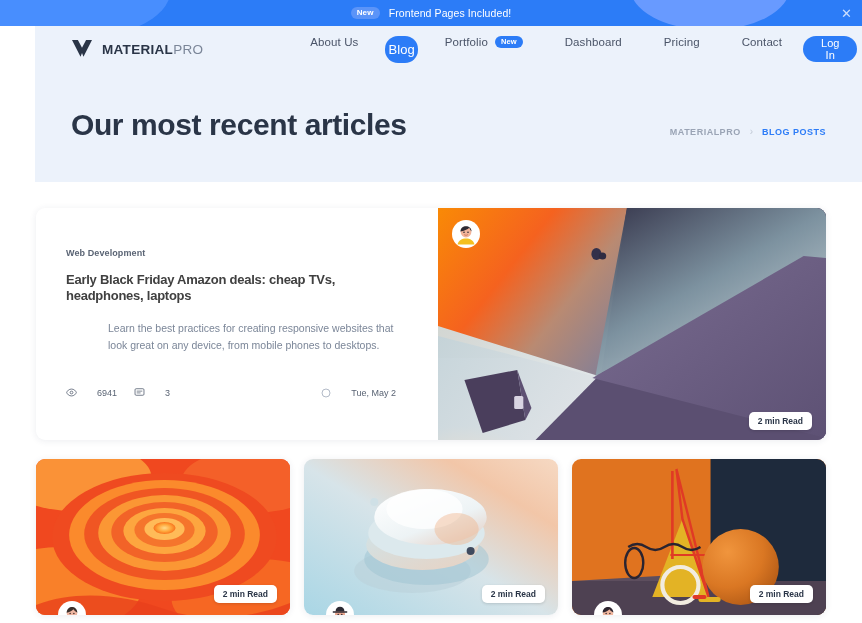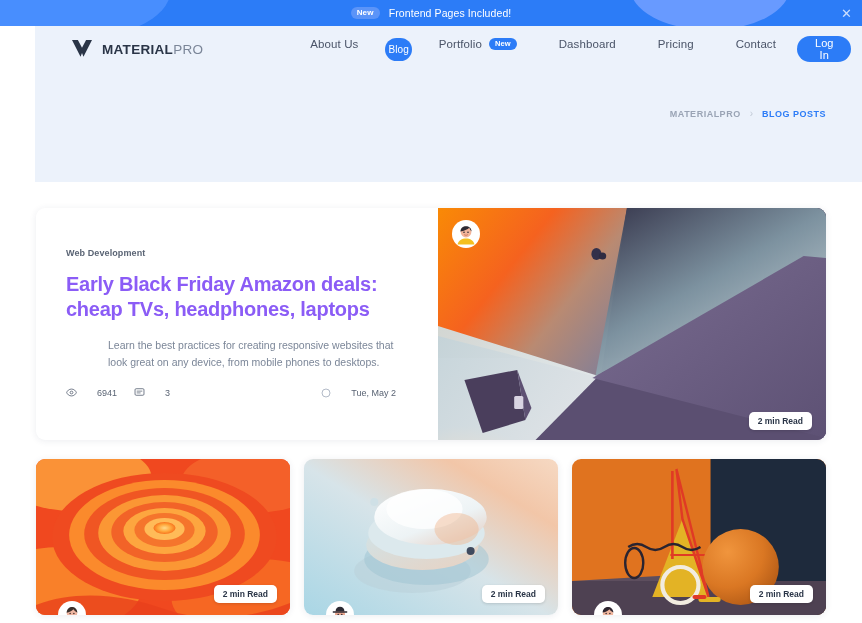--- a/index.html
+++ b/index.html
@@ -120,21 +120,21 @@
     cursor: pointer;
     white-space: nowrap;
     letter-spacing: .1px;
   }
   .nav-link.pill {
     background: #2c7cf7;
     color: #ffffff;
     padding: 6px 3px;
     border-radius: 13px;
     margin: 0 6px;
-    font-size: 10px;
+    font-size: 13px;
   }
   .nav-link.with-badge {
     display: flex;
     align-items: center;
     gap: 7px;
   }
   .nav-badge {
     background: #2c7cf7;
     color: #ffffff;
     font-size: 7.5px;
@@ -204,23 +204,23 @@
     position: relative;
   }
   .kicker {
     font-size: 9px;
     font-weight: bold;
     color: #5a6474;
     letter-spacing: .1px;
   }
   .featured-title {
     margin-top: 14px;
-    font-size: 20px;
-    font-weight: bold;
-    color: #8b5cf6;
+    font-size: 13px;
+    font-weight: bold;
+    color: #404040;
     line-height: 1.26;
     letter-spacing: -.25px;
     cursor: pointer;
   }
   .featured-desc {
     margin-top: 15px;
     font-size: 10.5px;
     color: #7b8698;
     line-height: 1.62;
     max-width: 320px;
@@ -367,20 +367,21 @@
       </div>
       <div class="nav-link">Dashboard</div>
       <div class="nav-link">Pricing</div>
       <div class="nav-link">Contact</div>
     </div>
 
     <button class="login-btn">Log In</button>
   </div>
 
   <div class="title-row">
+    <div class="page-title">Our most recent articles</div>
     <div class="breadcrumb">
       <span class="crumb">MATERIALPRO</span>
       <span class="crumb-sep">›</span>
       <span class="crumb active">BLOG POSTS</span>
     </div>
   </div>
 </div>
 
 <div class="content">
 

